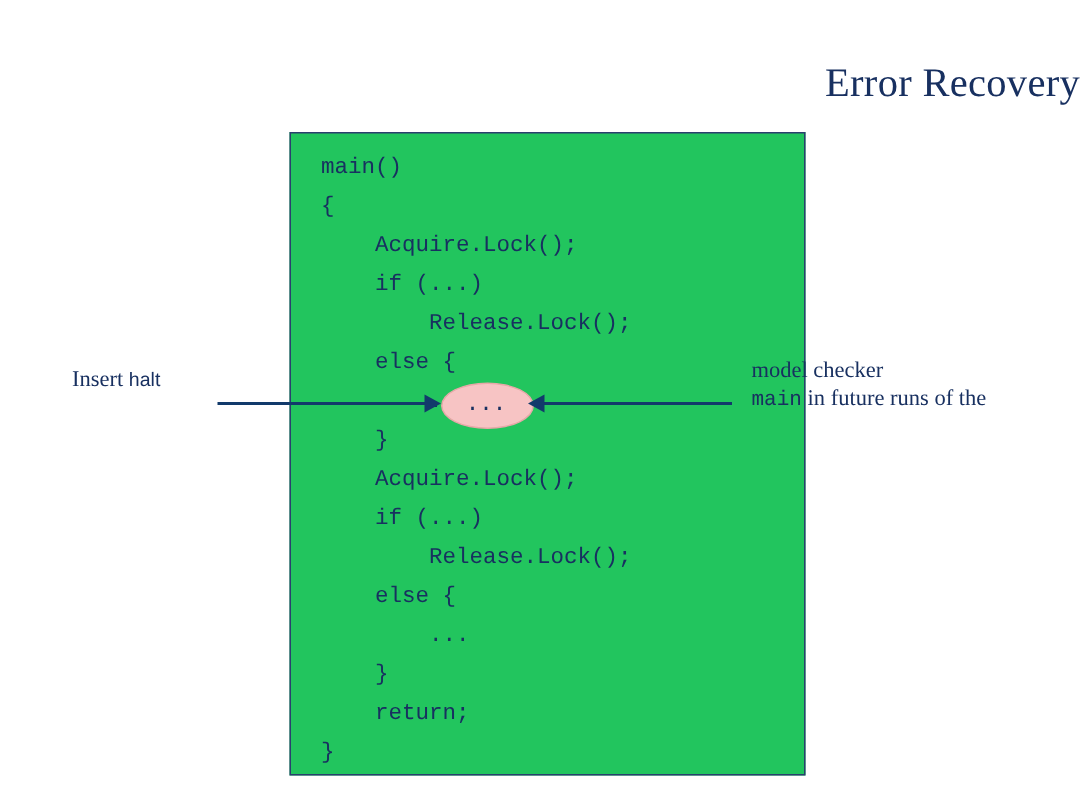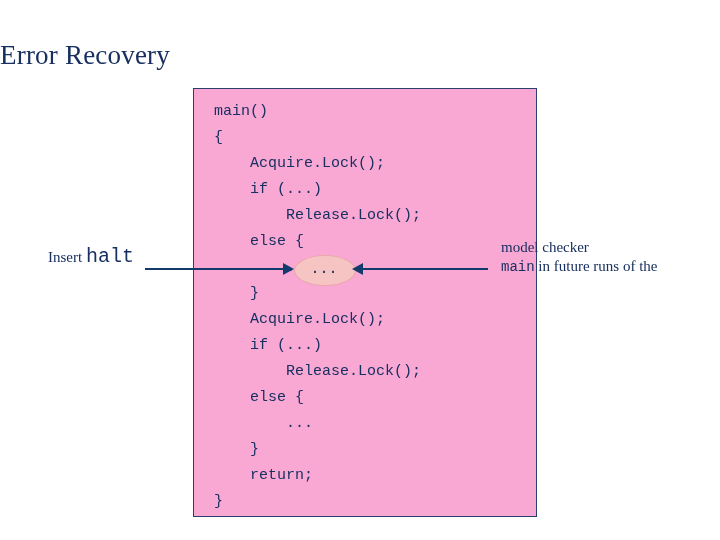--- a/index.html
+++ b/index.html
@@ -18,34 +18,34 @@
     position: absolute;
     left: 0; top: 0;
     width: 720px;
     height: 540px;
   }
   #title {
     position: absolute;
     left: 0;
     top: 40px;
     width: 720px;
-    text-align: left;
+    text-align: right;
     font-family: "Liberation Serif", serif;
     font-size: 27px;
     color: #183060;
     letter-spacing: 0.2px;
   }
   #code-box {
     position: absolute;
     left: 193px;
     top: 88px;
     width: 344px;
     height: 429px;
     border: 1px solid #2a3f6e;
-    background: #f9a8d4;
+    background: #22c55e;
     box-sizing: border-box;
   }
   #code {
     position: absolute;
     left: 0;
     top: 0;
     width: 344px;
     padding: 10px 0 0 20px;
     box-sizing: border-box;
     font-family: "Liberation Mono", monospace;
@@ -86,22 +86,22 @@
   #insert-label {
     position: absolute;
     left: 48px;
     top: 245px;
     font-family: "Liberation Serif", serif;
     font-size: 15px;
     color: #183060;
     white-space: pre;
   }
   #insert-label .mono {
-    font-family: Liberation Mono, monospace;
-    font-size: 20px;
+    font-family: Liberation Sans, sans-serif;
+    font-size: 13px;
   }
   
   #arrow-left-line {
     position: absolute;
     left: 145px;
     top: 268px;
     width: 140px;
     height: 2px;
     background: #123a6b;
   }

